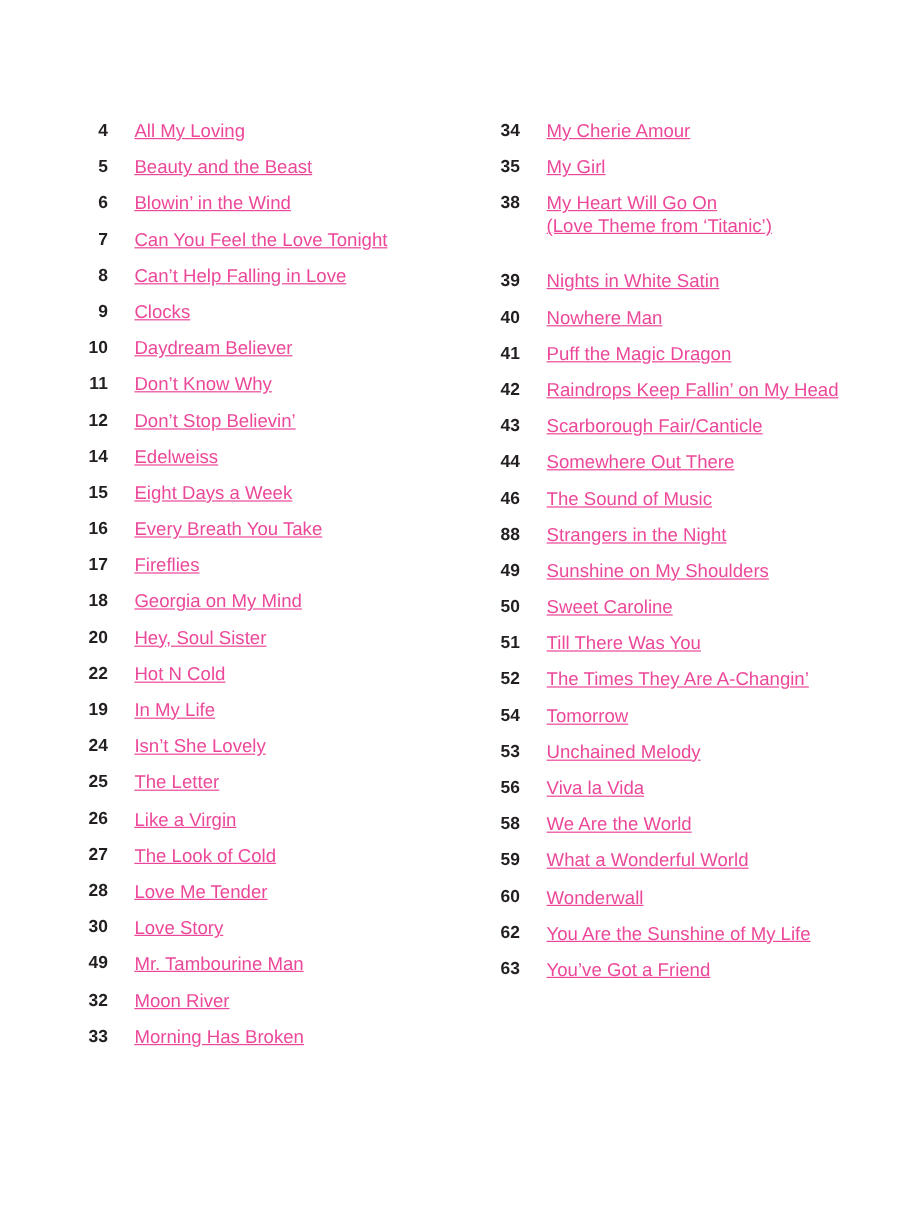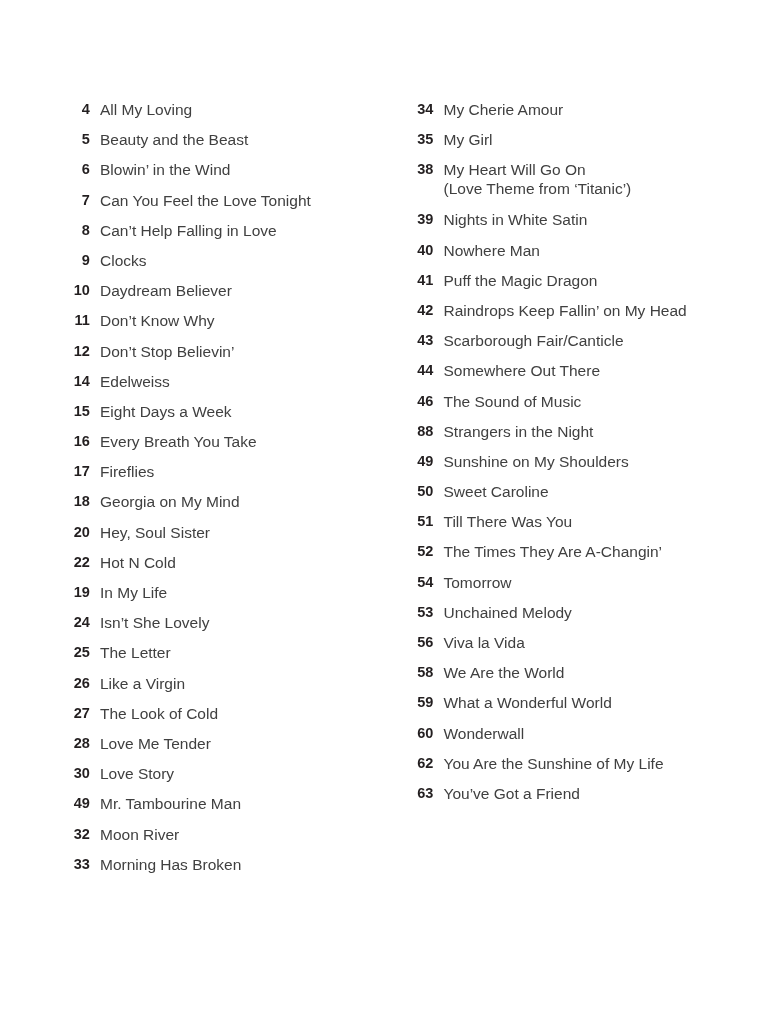--- a/index.html
+++ b/index.html
@@ -45,27 +45,28 @@
     width: 30px;
     text-align: right;
     font-size: 14.5px;
     font-weight: bold;
     line-height: 19px;
     color: #231f20;
     letter-spacing: 0.1px;
   }
   .entry .title {
     flex: 1 1 auto;
-    padding-left: 10px;
+    padding-left: 22px;
     font-size: 15.5px;
     line-height: 19px;
-    color: #404040;
+    color: #ec4899;
     white-space: pre-line;
-  }
-  .entry.two-line { margin-bottom: 12px; }
+    text-decoration: underline;
+  }
+  .entry.two-line { margin-bottom: 27px; }
 </style>
 </head>
 <body>
 
 <div class="page">
   <div class="columns">
     <div class="col col-left" id="col-left">
         <div class="entry">
           <span class="num">4</span>
           <span class="title">All My Loving</span>

